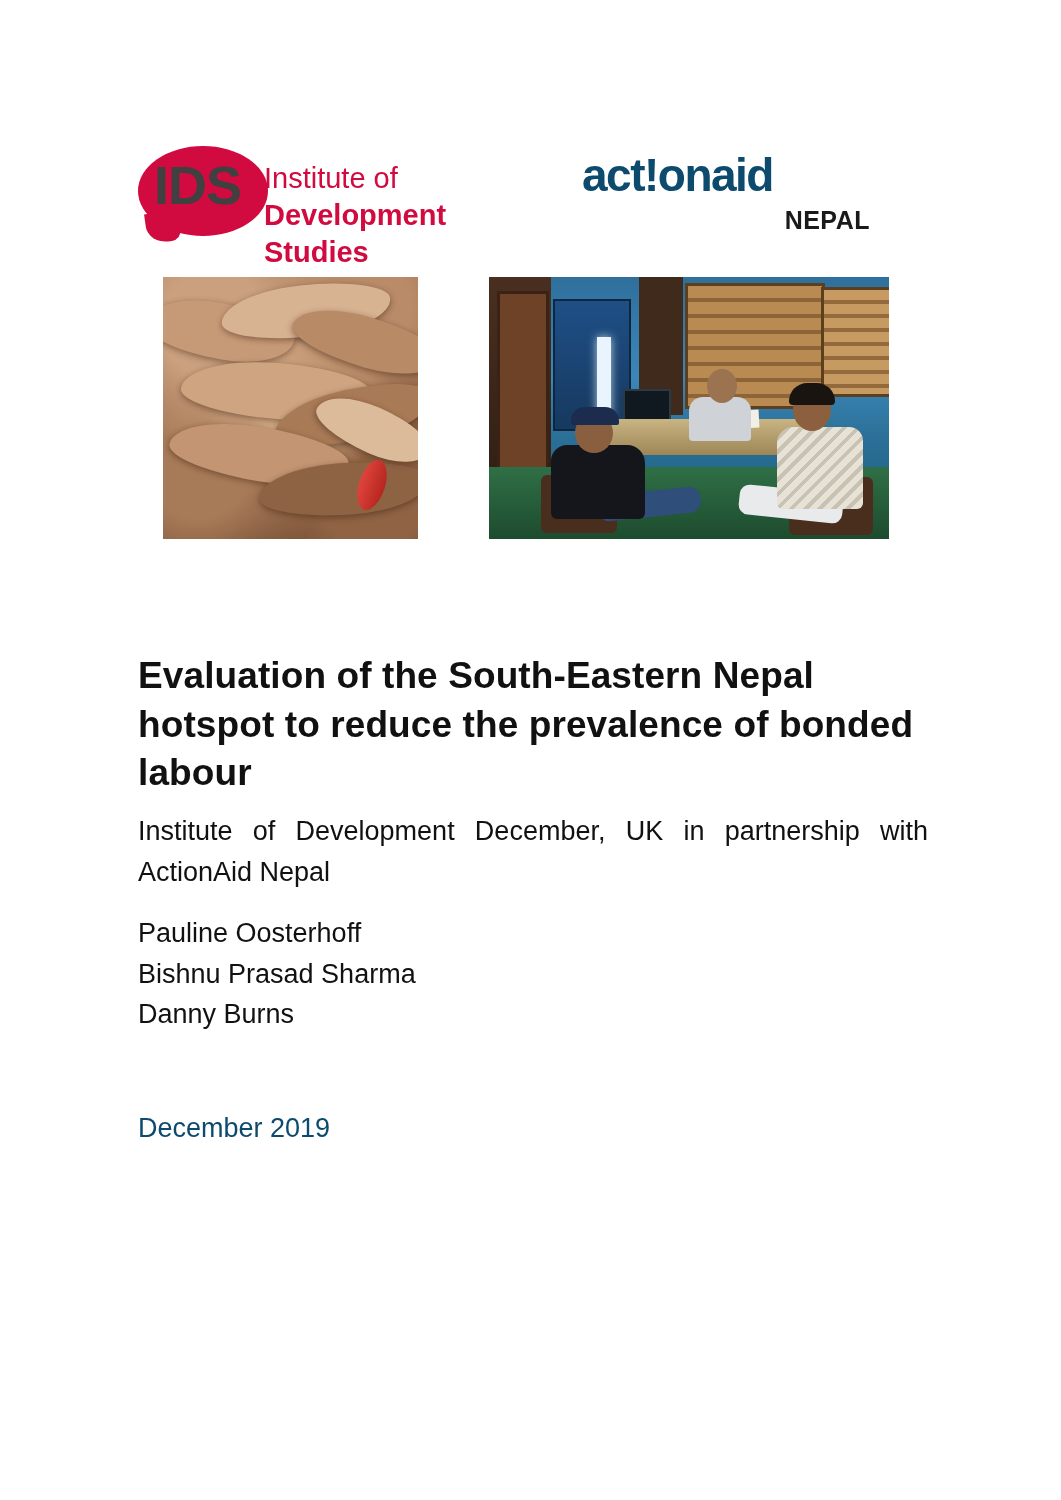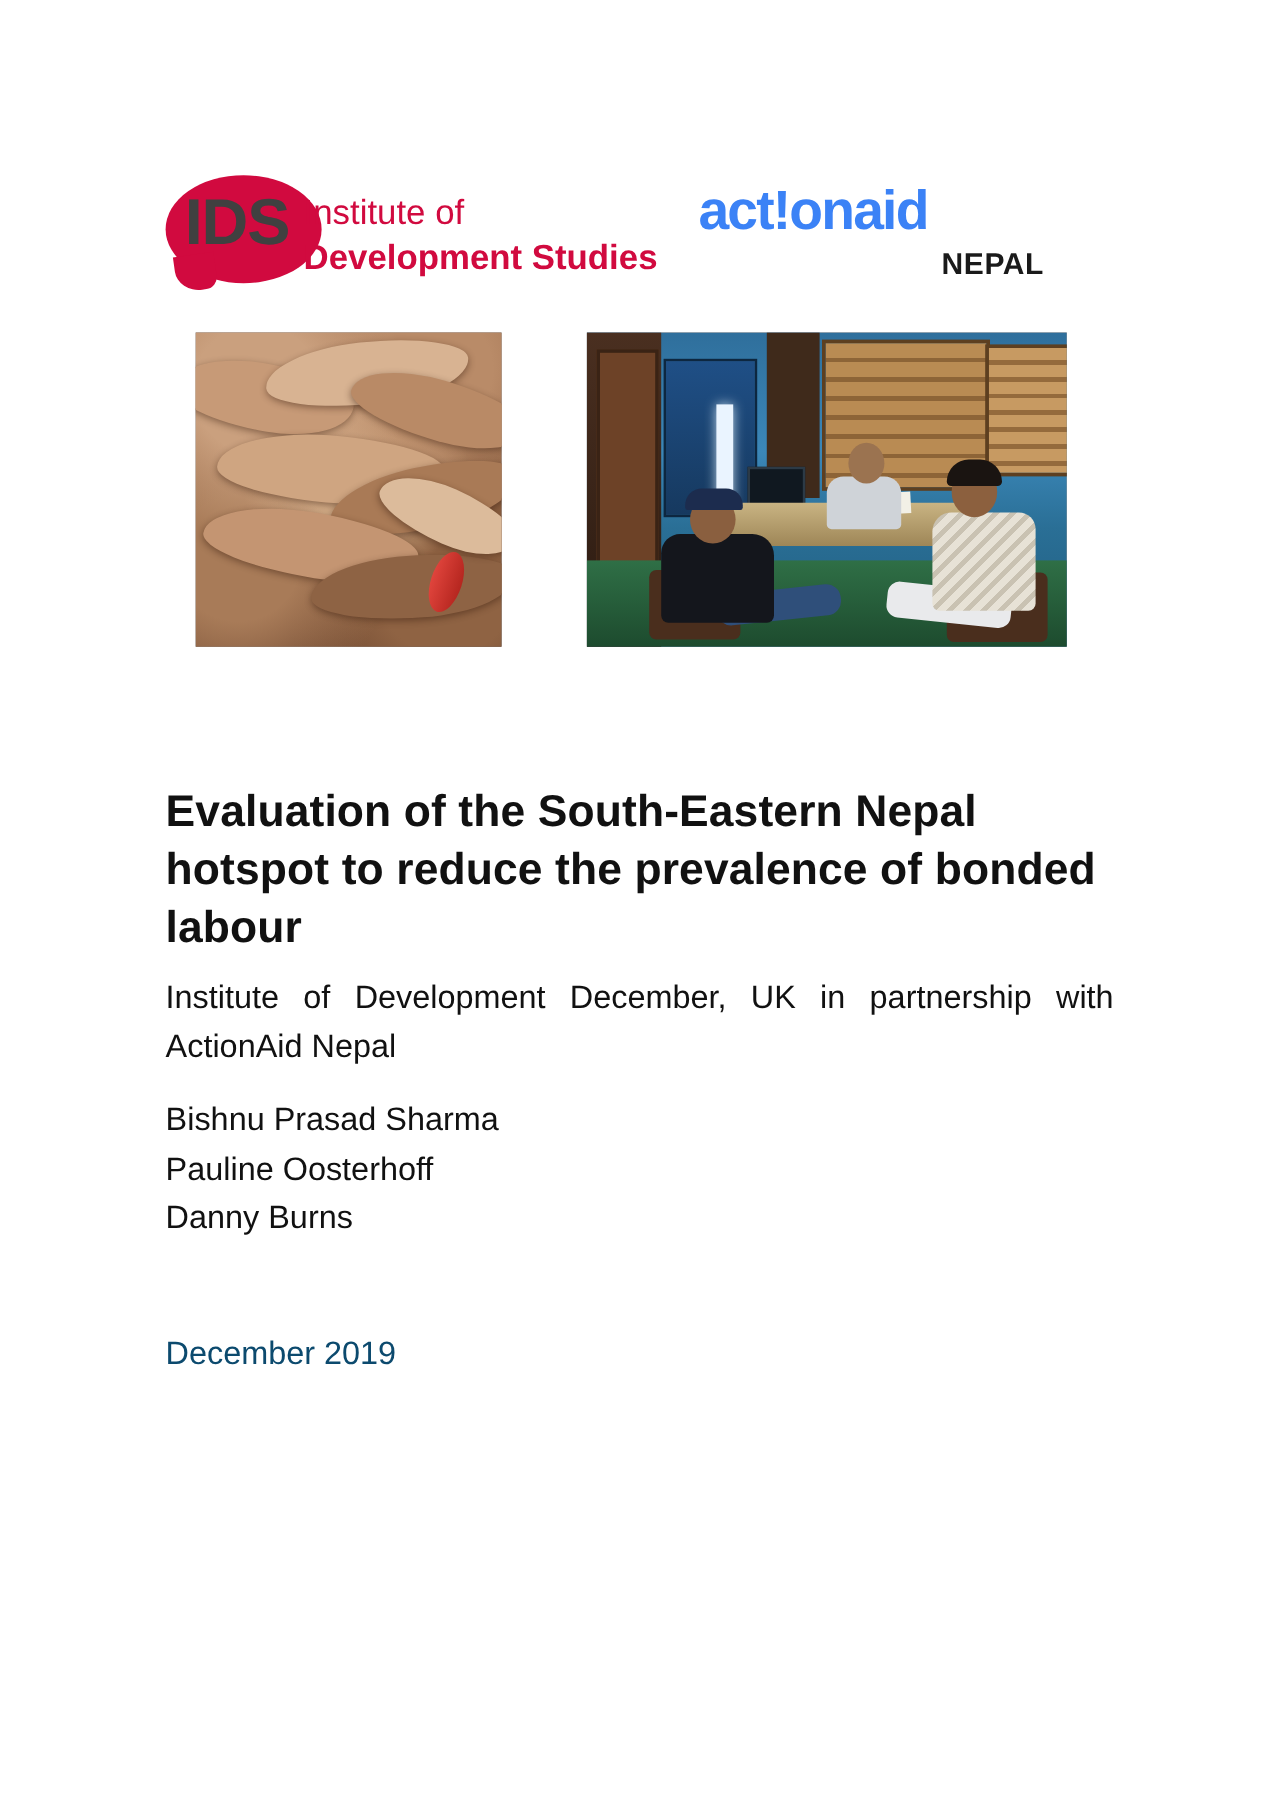--- a/index.html
+++ b/index.html
@@ -58,21 +58,21 @@
     top: 20px;
     font-size: 54px;
     font-weight: bold;
     color: #404040;
     letter-spacing: -1px;
     line-height: 1;
     font-family: "Liberation Sans", sans-serif;
   }
   .ids-text {
     position: absolute;
-    left: 115px;
+    left: 126px;
     top: 22px;
     color: #d10a3f;
     font-size: 29px;
     line-height: 1.28;
     font-family: "Liberation Sans", sans-serif;
   }
   .ids-text .line1 { font-weight: normal; display: block; }
   .ids-text .line2 { font-weight: bold; display: block; }
 
   .aa-logo {
@@ -81,21 +81,21 @@
     top: 24px;
     width: 290px;
     height: 90px;
   }
   .aa-word {
     position: absolute;
     left: 0;
     top: 0;
     font-size: 46px;
     font-weight: bold;
-    color: #3b82f6;
+    color: #0c4a6e;
     letter-spacing: -1.5px;
     line-height: 1;
     font-family: "Liberation Sans", sans-serif;
   }
   .aa-sub {
     position: absolute;
     right: 2px;
     top: 54px;
     font-size: 25px;
     font-weight: bold;
@@ -368,18 +368,18 @@
   <div class="person p-right-body"></div>
   <div class="person p-right-head"></div>
   <div class="person p-right-hair"></div>
 </div>
 
 <h1 class="title">Evaluation of the South-Eastern Nepal hotspot to reduce the prevalence of bonded labour</h1>
 
 <p class="subtitle">Institute of Development December, UK in partnership with ActionAid Nepal</p>
 
 <div class="authors">
+  <div>Pauline Oosterhoff</div>
   <div>Bishnu Prasad Sharma</div>
-  <div>Pauline Oosterhoff</div>
   <div>Danny Burns</div>
 </div>
 
 <div class="date">December 2019</div>
 
 </body></html>

